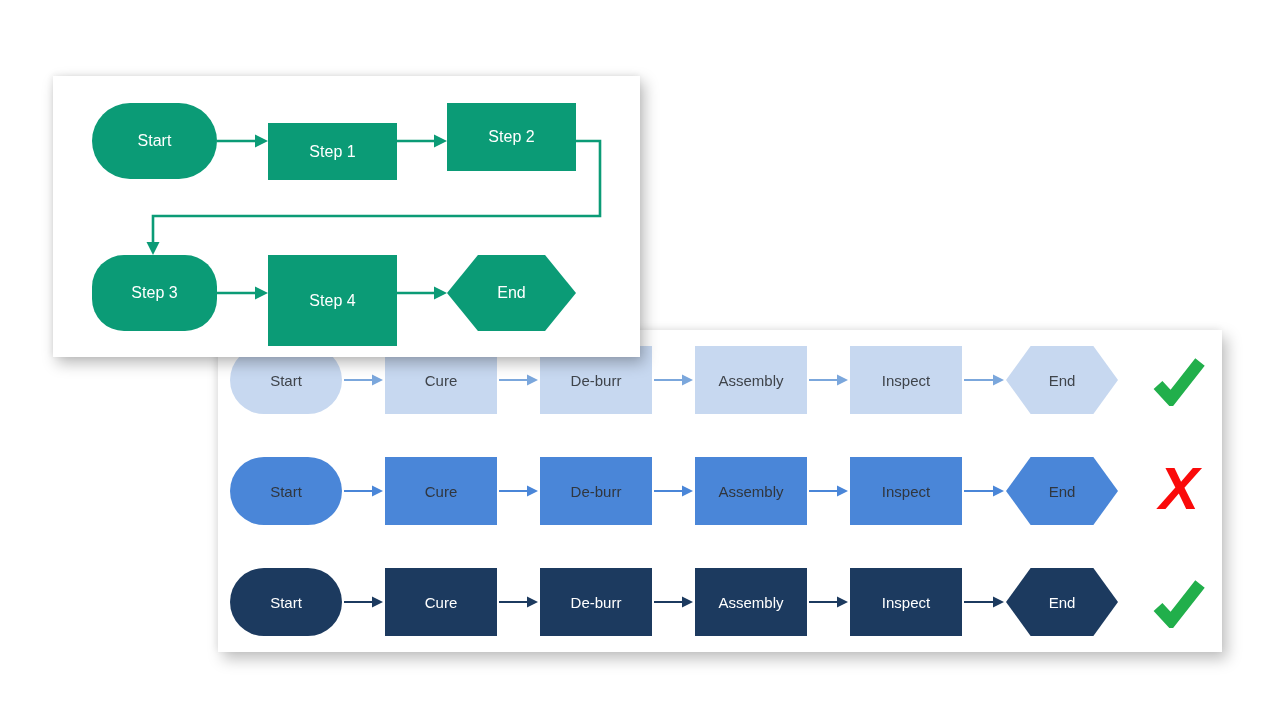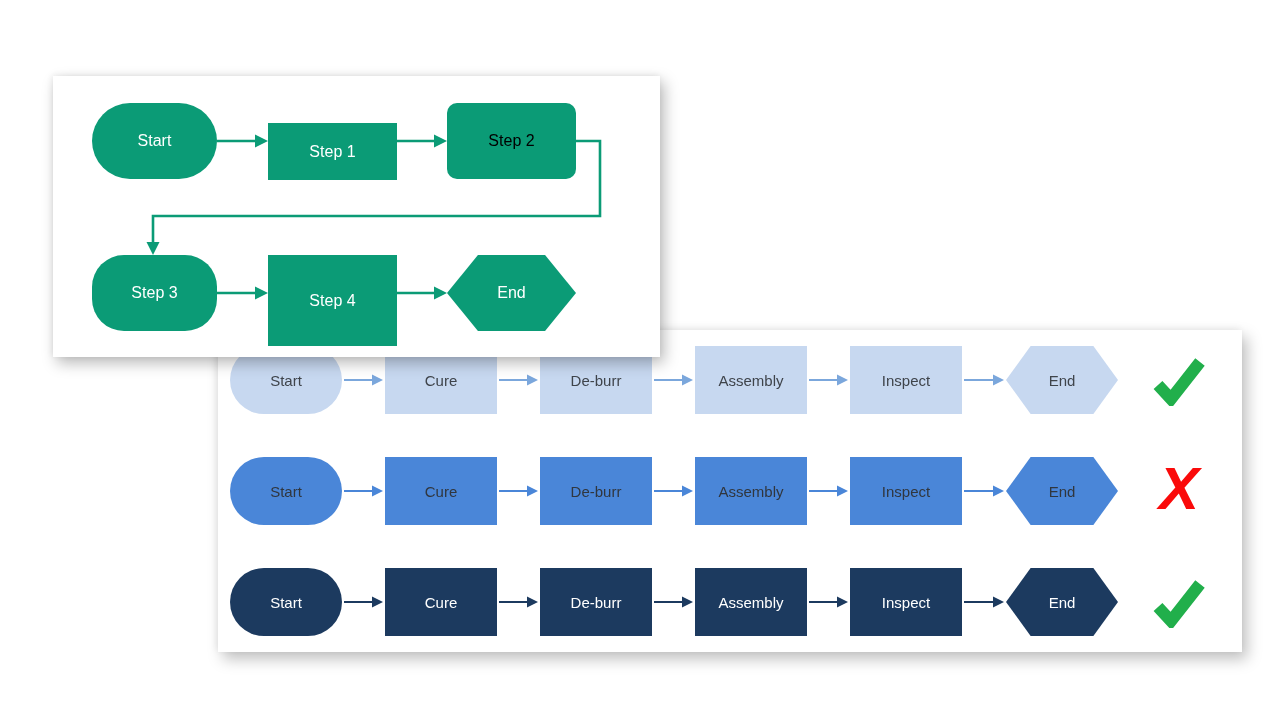--- a/index.html
+++ b/index.html
@@ -1,21 +1,21 @@
 <!DOCTYPE html>
 <html><head>
 <meta charset="utf-8">
 <style>
   html,body { margin:0; padding:0; background:#ffffff; }
   .stage {
     position:relative; width:1280px; height:720px; overflow:hidden;
     background:#ffffff; font-family:"Liberation Sans", sans-serif;
   }
   .panel {
-    position:absolute; background:#ffffff;padding-left:20px;
+    position:absolute; background:#ffffff;
   }
   .panel-green {
     left:53px; top:76px; width:587px; height:281px; z-index:10;
     box-shadow: 4px 6px 14px rgba(0,0,0,0.28), -1px -1px 6px rgba(0,0,0,0.07);
   }
   .panel-blue {
     left:218px; top:330px; width:1004px; height:322px; z-index:5;
     box-shadow: 5px 7px 14px rgba(0,0,0,0.25), -2px -2px 7px rgba(0,0,0,0.06);
   }
   .node {
@@ -143,21 +143,21 @@
         </svg>
       </div>
     </section>
   <section class="panel panel-green" id="panelGreen">
       <div class="node g-node shape-stadium-g" style="left: 39px; top: 27px; width: 125px; height: 76px; background: rgb(11, 155, 118); color: rgb(255, 255, 255);">
         <span>Start</span>
       </div>
       <div class="node g-node shape-rect" style="left: 215px; top: 27px; width: 129px; height: 57px; background: rgb(11, 155, 118); color: rgb(255, 255, 255); margin-top: 20px;">
         <span>Step 1</span>
       </div>
-      <div class="node g-node shape-rect" style="left: 394px; top: 27px; width: 129px; height: 76px; background: rgb(11, 155, 118); color: #000000; border-radius: 10px;">
+      <div class="node g-node shape-rect" style="left: 394px; top: 27px; width: 129px; height: 68px; background: rgb(11, 155, 118); color: #ffffff;">
         <span>Step 2</span>
       </div>
       <div class="node g-node shape-rect" style="left: 39px; top: 179px; width: 125px; height: 76px; background: rgb(11, 155, 118); color: rgb(255, 255, 255); border-radius: 32px;">
         <span>Step 3</span>
       </div>
       <div class="node g-node shape-rect" style="left: 215px; top: 179px; width: 129px; height: 91px; background: rgb(11, 155, 118); color: rgb(255, 255, 255);">
         <span>Step 4</span>
       </div>
       <div class="node g-node shape-hex-g" style="left: 394px; top: 179px; width: 129px; height: 76px; background: rgb(11, 155, 118); color: rgb(255, 255, 255);">
         <span>End</span>

